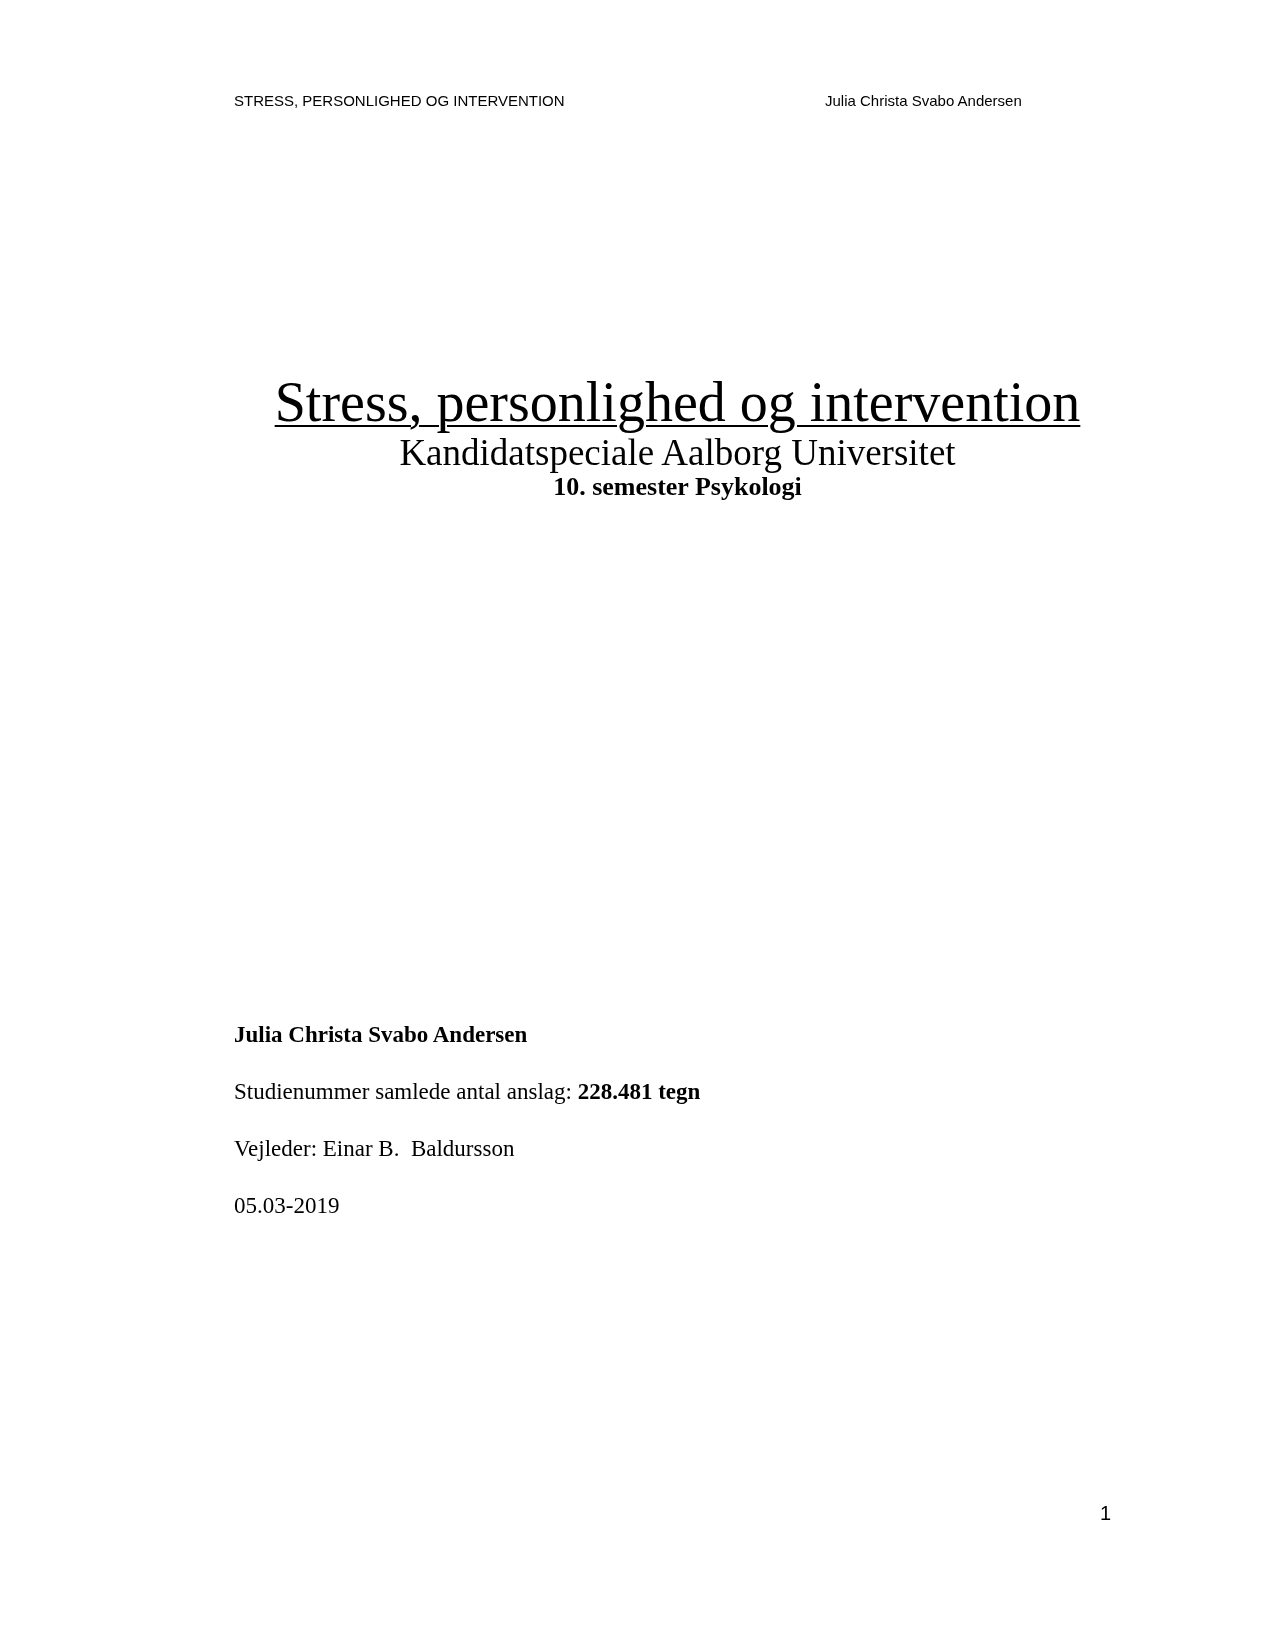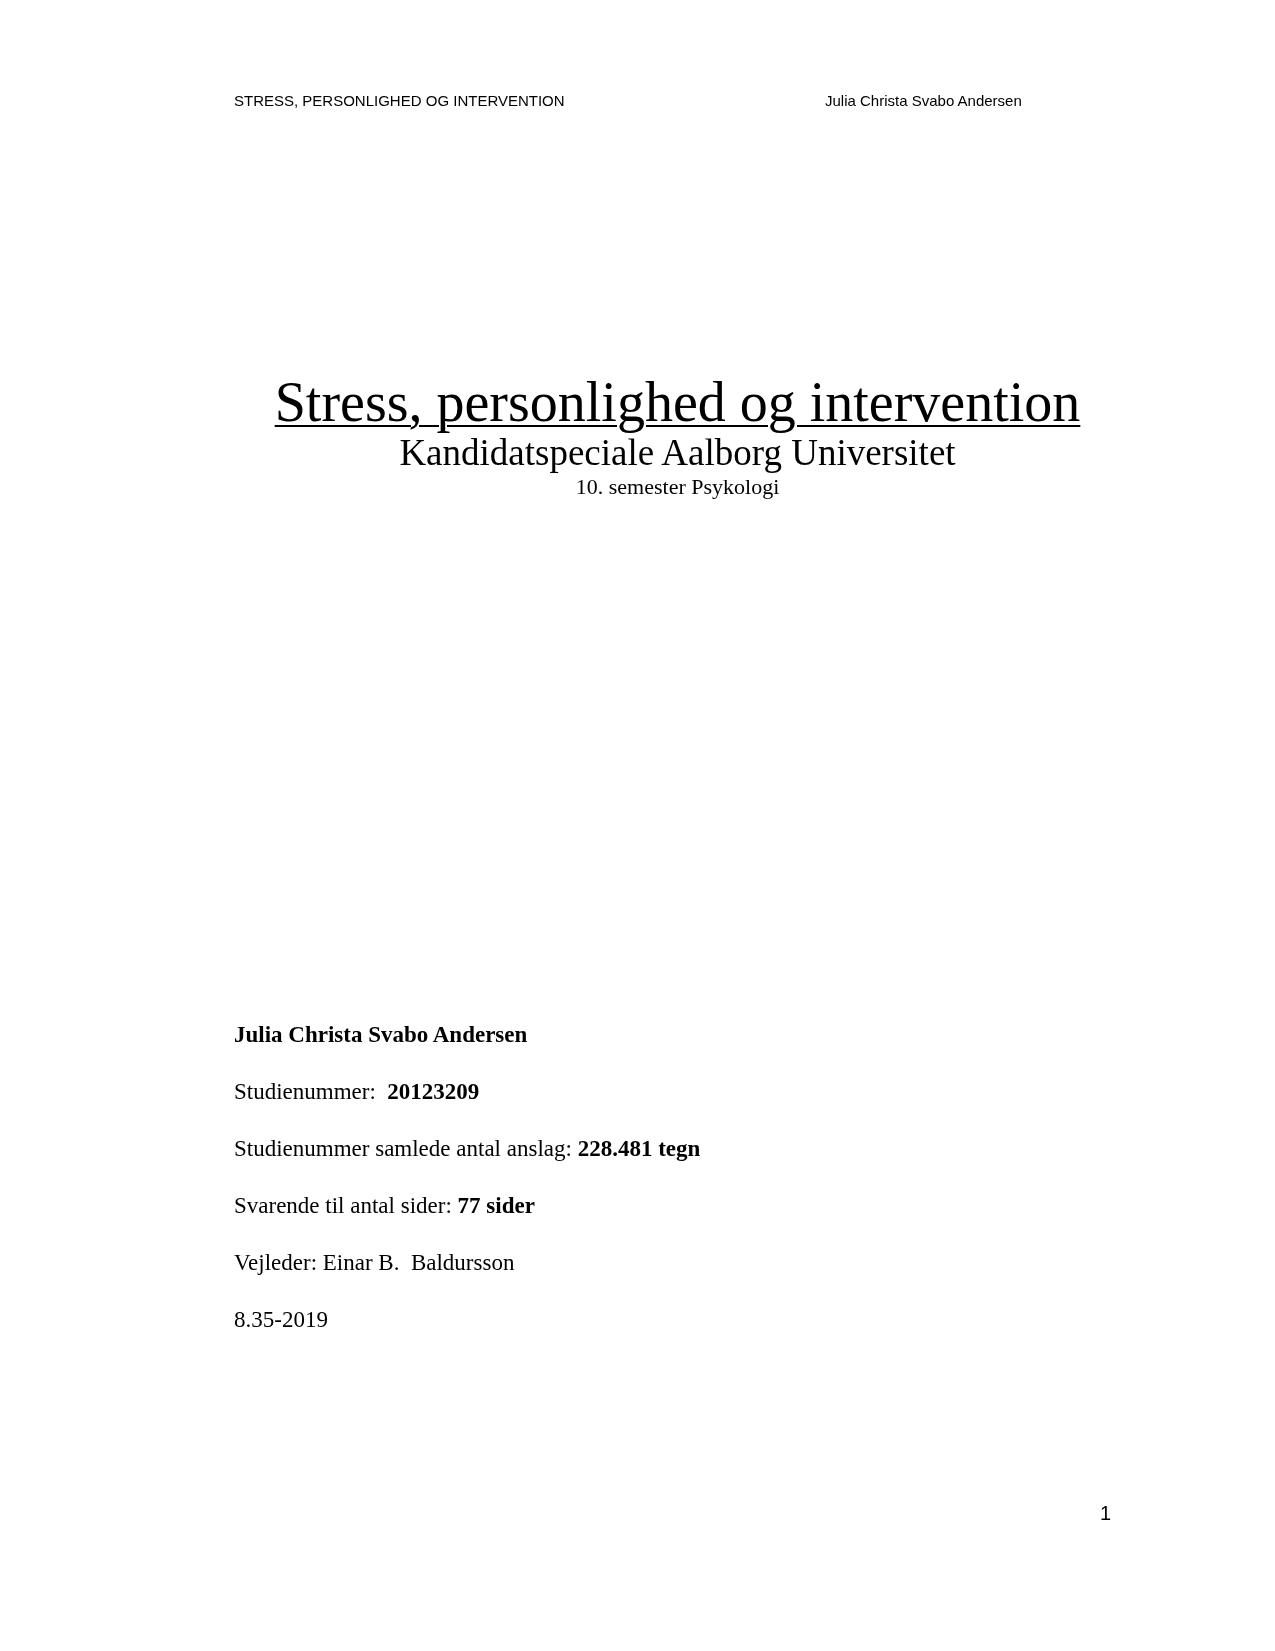--- a/index.html
+++ b/index.html
@@ -13,21 +13,21 @@
     .title-block {
       position: absolute; left: 0; width: 1275px; top: 372px;
       text-align: center; font-family: "Liberation Serif", serif;
     }
     .title {
       font-size: 56px; line-height: 60px; text-decoration: underline;
       text-decoration-thickness: 2px; text-underline-offset: 4px;
       margin-left: 80px;
     }
     .subtitle { font-size: 37px; line-height: 42px; margin-left: 80px; }
-    .semester { font-size: 22px; line-height: 26px; margin-left: 80px; }
+    .semester { font-size: 26px; line-height: 26px; margin-left: 80px; font-weight: bold; }
     .info {
       position: absolute; left: 234px; top: 1022px;
       font-family: "Liberation Serif", serif; font-size: 23px;
     }
     .info-line { height: 57px; line-height: 26px; }
     .bold { font-weight: bold; }
     .page-number {
       position: absolute; left: 1100px; top: 1502px;
       font-family: "Liberation Sans", sans-serif; font-size: 20px;
     }
@@ -40,25 +40,19 @@
 
 <div class="title-block">
   <div class="title">Stress, personlighed og intervention</div>
   <div class="subtitle">Kandidatspeciale Aalborg Universitet</div>
   <div class="semester">10. semester Psykologi</div>
 </div>
 
 <div class="info">
   <div class="info-line bold">Julia Christa Svabo Andersen</div>
   <div class="info-line">
-    <span>Studienummer:&nbsp;&nbsp;</span><span class="bold">20123209</span>
-  </div>
-  <div class="info-line">
     <span>Studienummer samlede antal anslag: </span><span class="bold">228.481 tegn</span>
   </div>
-  <div class="info-line">
-    <span>Svarende til antal sider: </span><span class="bold">77 sider</span>
-  </div>
   <div class="info-line">Vejleder: Einar B.&nbsp;&nbsp;Baldursson</div>
-  <div class="info-line">8.35-2019</div>
+  <div class="info-line">05.03-2019</div>
 </div>
 
 <div class="page-number">1</div>
 
 </body></html>

